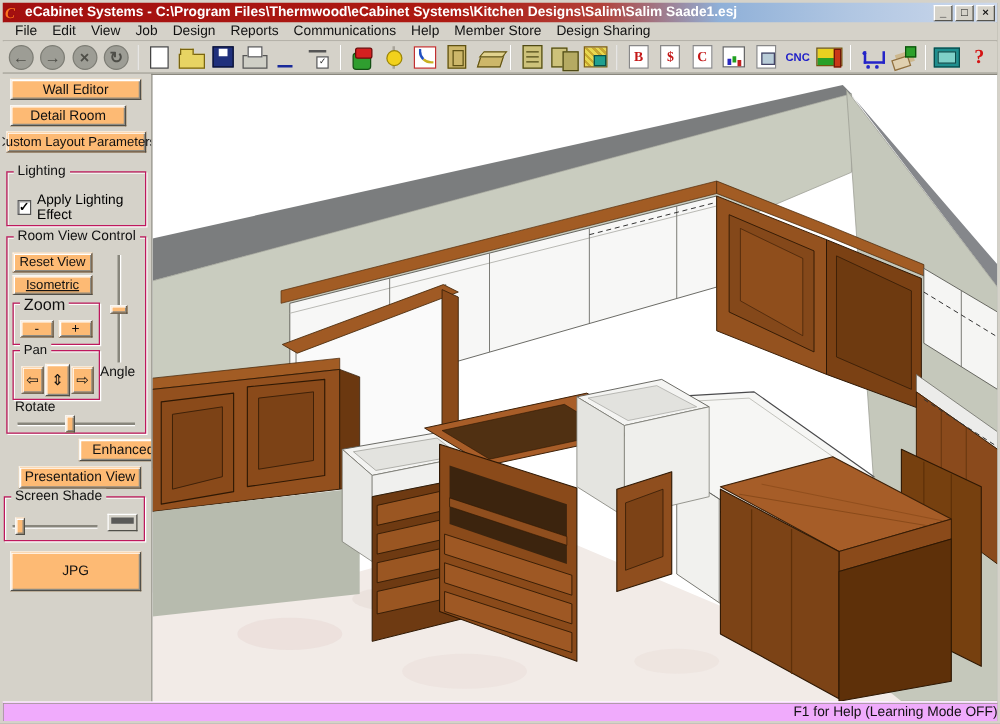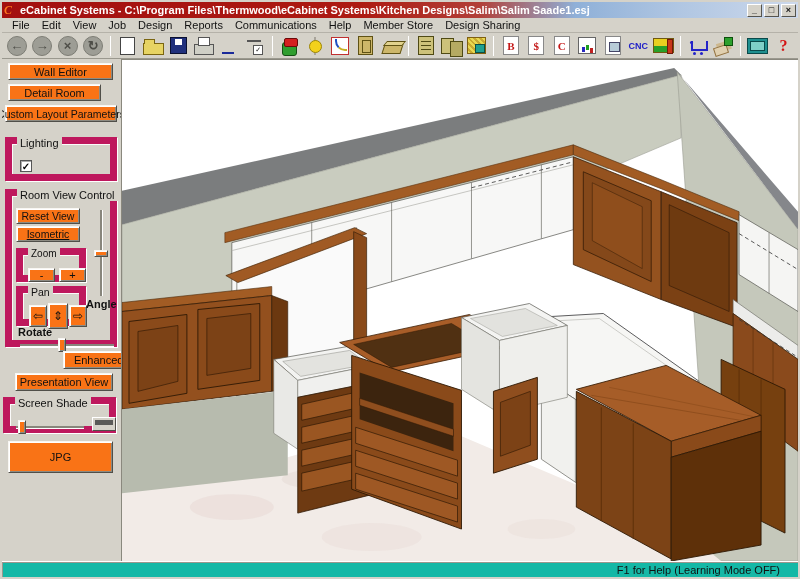--- a/index.html
+++ b/index.html
@@ -65,39 +65,39 @@
   .ic-cart-icon::before{content:"";width:13px;height:8px;border:2px solid #2424c8;border-top:none;top:6px;left:5px;}
   .ic-cart-icon::after{content:"";width:3px;height:3px;border-radius:50%;background:#2424c8;bottom:2px;left:7px;box-shadow:7px 0 0 #2424c8,-3px -11px 0 #2424c8;}
   .ic-handshake-icon::before{content:"";width:12px;height:7px;background:#e0d0b0;border:1px solid #907040;transform:rotate(-18deg);top:11px;left:2px;box-shadow:4px -3px 0 #cdb88e;}
   .ic-handshake-icon::after{content:"";width:7px;height:7px;background:#2ca02c;border:1px solid #0c500c;top:2px;right:2px;}
   .ic-video-icon::before{content:"";width:19px;height:14px;background:#1f8f8f;border:1px solid #0a4a4a;}
   .ic-video-icon::after{content:"";width:13px;height:8px;background:#7fd0c8;border:1px solid #0a4a4a;}
   .ic-help-icon{color:#d41414;font:bold 16px "Liberation Serif",serif;}
   
   .bodyrow{display:flex;height:502px;}
   .sidebar{width:119px;position:relative;background:#d5d2c9;flex:none;}
-  .w95btn{background:#f97316;border:1px solid;border-color:#f8f6f2 #504f49 #504f49 #f8f6f2;box-shadow:inset 1px 1px 0 #fff,inset -1px -1px 0 #8d8b82;
+  .w95btn{background:#fdba74;border:1px solid;border-color:#f8f6f2 #504f49 #504f49 #f8f6f2;box-shadow:inset 1px 1px 0 #fff,inset -1px -1px 0 #8d8b82;
     font-size:11px;color:#111;text-align:center;display:flex;align-items:center;justify-content:center;white-space:nowrap;position:absolute;padding:0;}
-  .grpbox{position:absolute;border:7px solid #be185d;box-shadow:inset 1px 1px 0 rgba(255,255,255,.9),1px 1px 0 #fff;}
+  .grpbox{position:absolute;border:1px solid #be185d;box-shadow:inset 1px 1px 0 rgba(255,255,255,.9),1px 1px 0 #fff;}
   .grpbox>.legend{position:absolute;top:-7px;left:5px;background:#d5d2c9;padding:0 3px;font-size:11px;color:#111;white-space:nowrap;}
   .chkrow{position:absolute;left:8px;top:16px;display:flex;align-items:center;gap:5px;font-size:11px;}
   .chk{width:12px;height:12px;background:#fff;border:1px solid #555;box-shadow:inset 1px 1px 0 #aaa;font-size:10px;line-height:11px;text-align:center;color:#000;}
   .chk.checked::before{content:"✓";font-weight:bold;}
   .slider-track-h{position:absolute;height:2px;background:#88867c;box-shadow:0 1px 0 #fff;}
   .slider-track-v{position:absolute;width:2px;background:#88867c;box-shadow:1px 0 0 #fff;}
   .thumb-h{position:absolute;width:8px;height:14px;}
   .thumb-v{position:absolute;width:14px;height:7px;}
-  .smalllabel{position:absolute;font-size:11px;color:#111;white-space:nowrap;font-weight:bold;}
+  .smalllabel{position:absolute;font-size:11px;color:#111;white-space:nowrap;}
   .shadepreview{position:absolute;width:24px;height:14px;background:#d5d2c9;border:1px solid;border-color:#fff #504f49 #504f49 #fff;}
   .shadepreview::before{content:"";position:absolute;left:2px;top:2px;right:2px;height:5px;background:#5a5a58;}
   .viewport{flex:1;position:relative;background:#fff;border-left:1px solid #8a887e;border-top:1px solid #8a887e;overflow:hidden;}
   .viewport svg{position:absolute;inset:0;width:100%;height:100%;}
   
-  .statusbar{height:16px;background:#14b8a6;border-top:1px solid #fff;display:flex;align-items:center;justify-content:flex-end;
-    box-shadow:inset 1px 1px 0 #9a988e;padding:0 18px;font-size:11px;color:#111;}
+  .statusbar{height:16px;background:#f0abfc;border-top:1px solid #fff;display:flex;align-items:center;justify-content:flex-end;
+    box-shadow:inset 1px 1px 0 #9a988e;padding:0 0;font-size:11px;color:#111;}
 </style>
 </head>
 <body>
 
 <div class="window">
 
   <div class="titlebar">
     <span class="appicon">C</span>
     <span class="titletext">eCabinet Systems - C:\Program Files\Thermwood\eCabinet Systems\Kitchen Designs\Salim\Salim Saade1.esj</span>
     <span class="wctrl">
@@ -162,30 +162,31 @@
     <div class="sidebar">
 
       <button class="w95btn" style="left:6px;top:4px;width:105px;height:17px;">Wall Editor</button>
       <button class="w95btn" style="left:6px;top:25px;width:93px;height:17px;">Detail Room</button>
       <button class="w95btn" style="left:3px;top:46px;width:112px;height:17px;font-size:10.5px;">Custom Layout Parameters</button>
 
       <div class="grpbox" style="left:3px;top:78px;width:112px;height:44px;">
         <span class="legend">Lighting</span>
         <span class="chkrow">
           <span class="chk checked"></span>
+          <span>Apply Lighting Effect</span>
         </span>
       </div>
 
       <div class="grpbox" style="left:3px;top:130px;width:112px;height:158px;">
         <span class="legend">Room View Control</span>
         <button class="w95btn" style="left:4px;top:12px;width:64px;height:16px;font-size:10.5px;">Reset View</button>
         <button class="w95btn" style="left:4px;top:30px;width:64px;height:16px;font-size:10.5px;text-decoration:underline;">Isometric</button>
 
         <div class="grpbox" style="left:4px;top:52px;width:70px;height:34px;">
-          <span class="legend" style="font-size:10px;">Zoom</span>
+          <span class="legend" style="font-size:13px;">Zoom</span>
           <button class="w95btn" style="left:5px;top:13px;width:27px;height:14px;">-</button>
           <button class="w95btn" style="left:36px;top:13px;width:27px;height:14px;">+</button>
         </div>
 
         <div class="grpbox" style="left:4px;top:90px;width:70px;height:40px;">
           <span class="legend" style="font-size:10.5px;">Pan</span>
           <span class="panpad"></span>
         <button class="w95btn" style="left: 6px; top: 12px; width: 18px; height: 22px; font-size: 12px;">⇦</button><button class="w95btn" style="left: 25px; top: 10px; width: 20px; height: 26px; font-size: 12px;">⇕</button><button class="w95btn" style="left: 46px; top: 12px; width: 18px; height: 22px; font-size: 12px;">⇨</button></div>
 
         <div class="slider-track-v" style="left:88px;top:14px;height:86px;">

